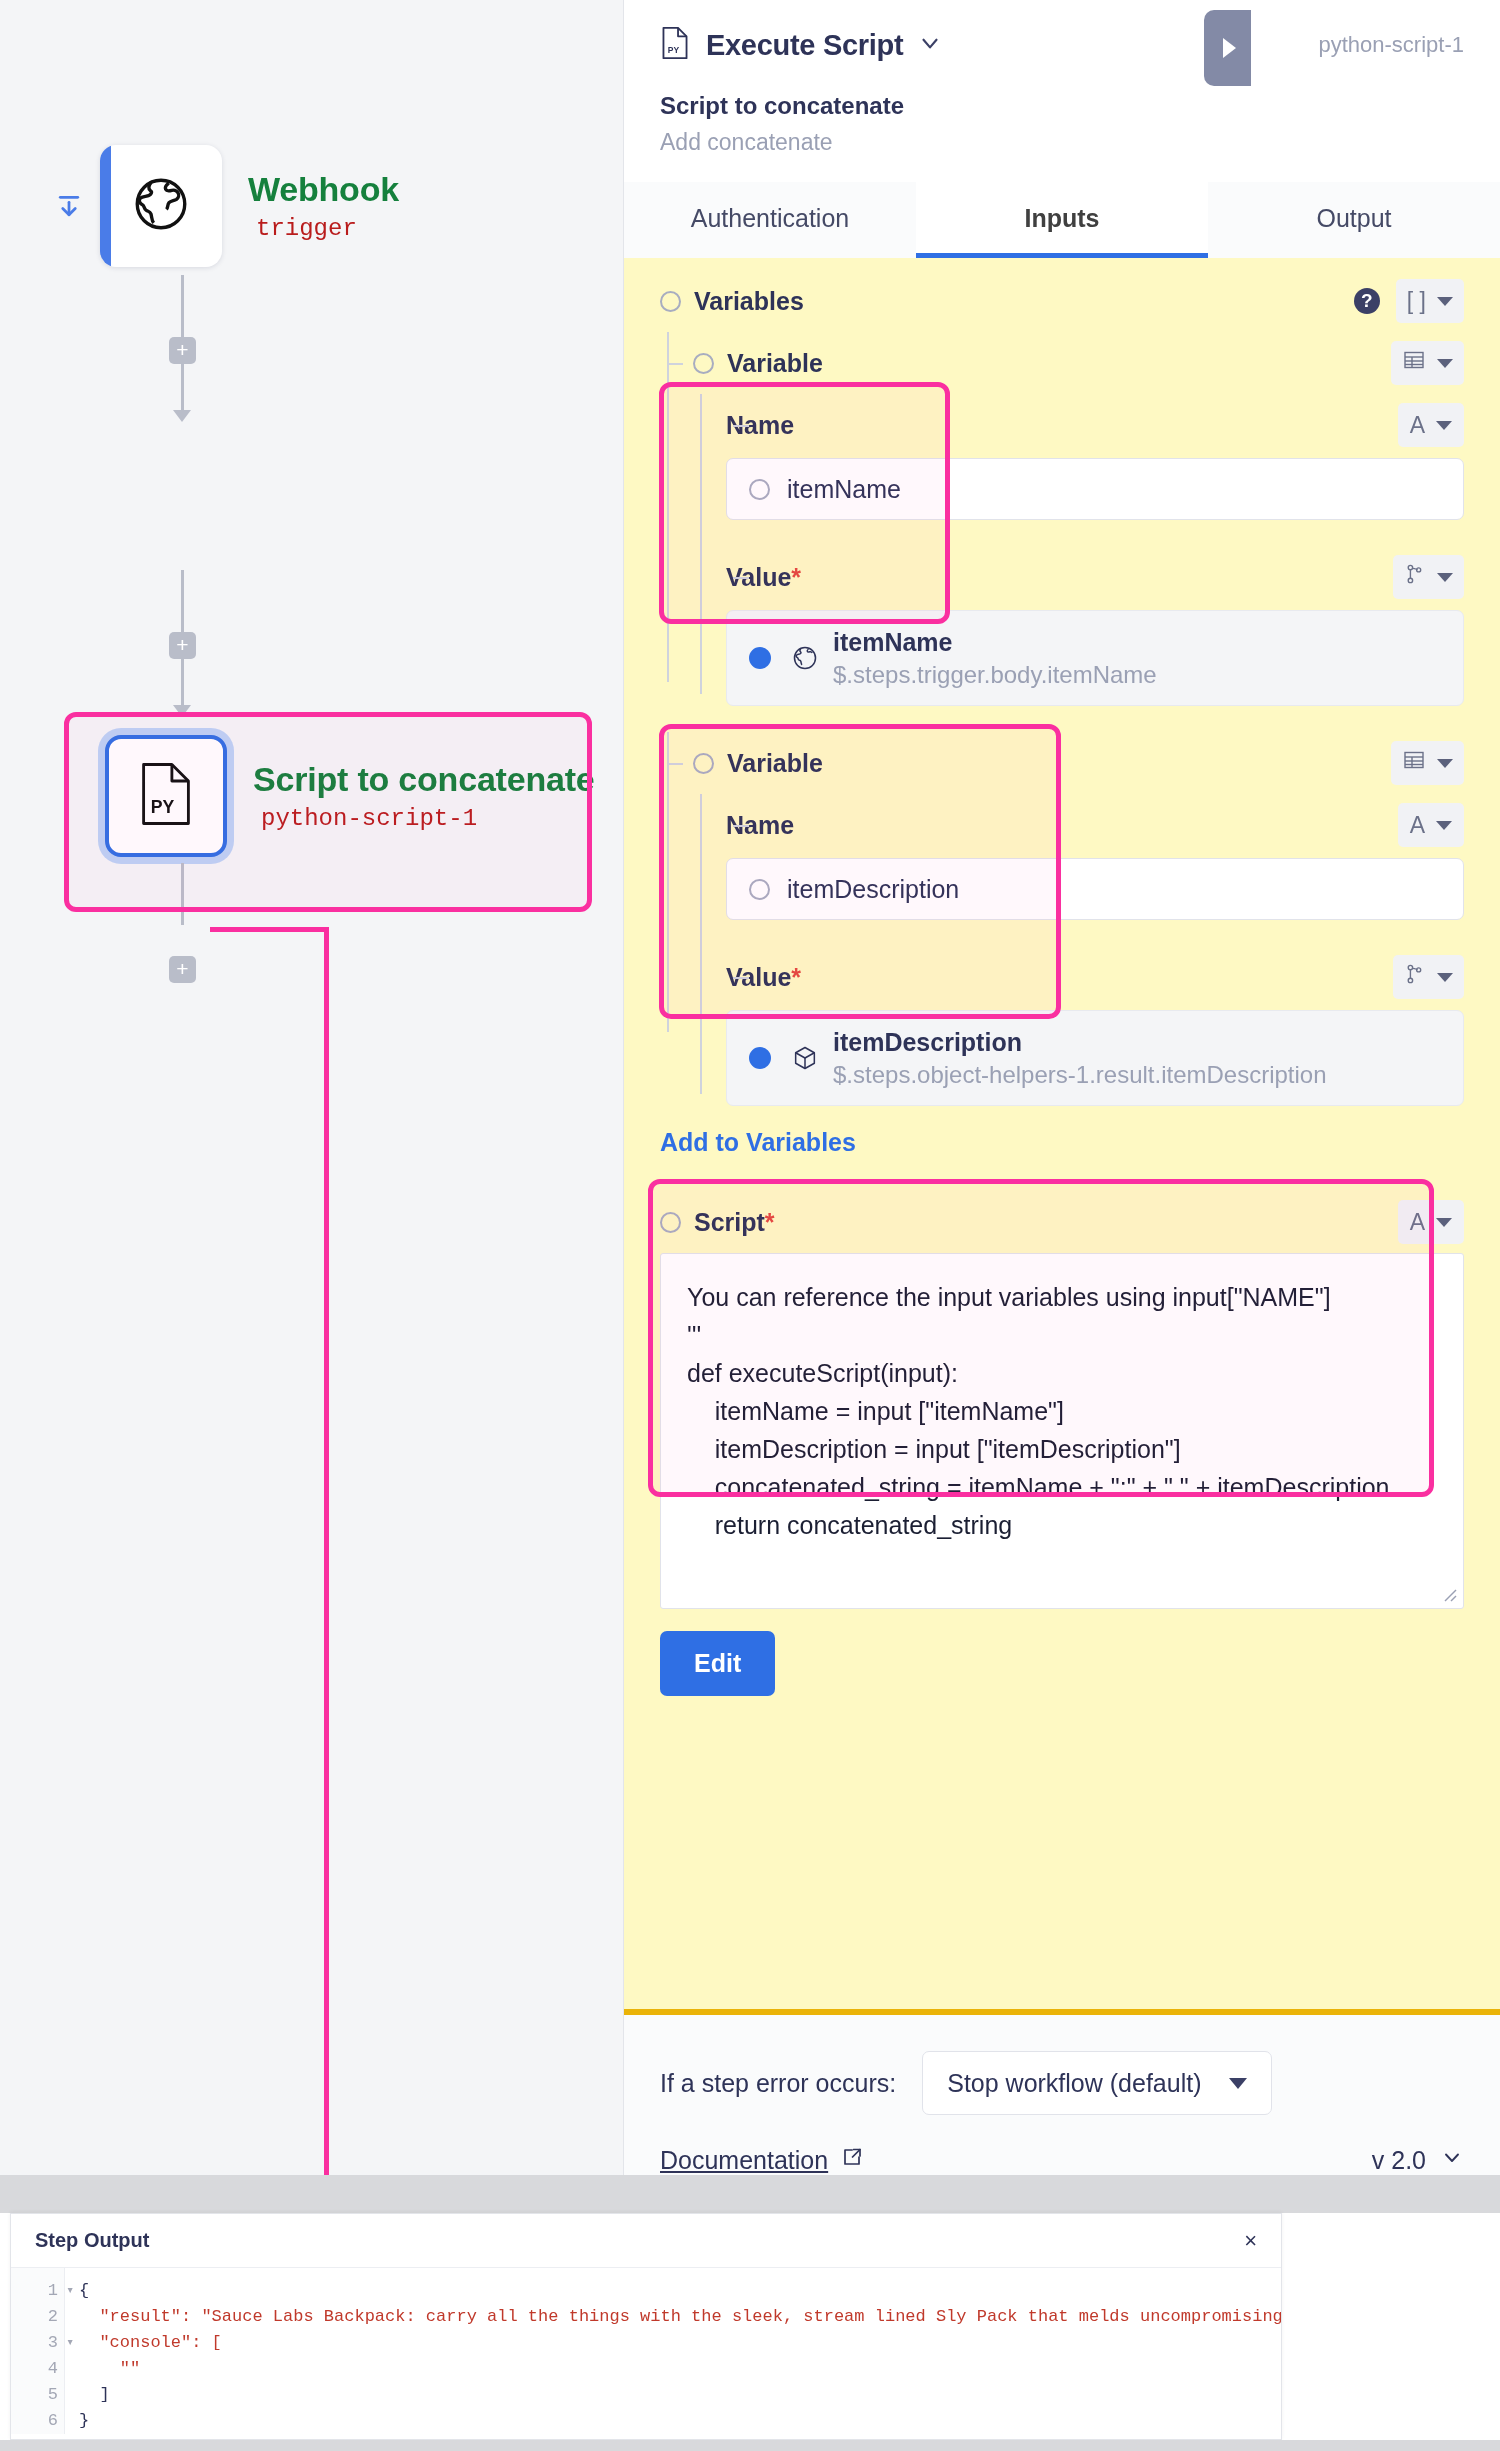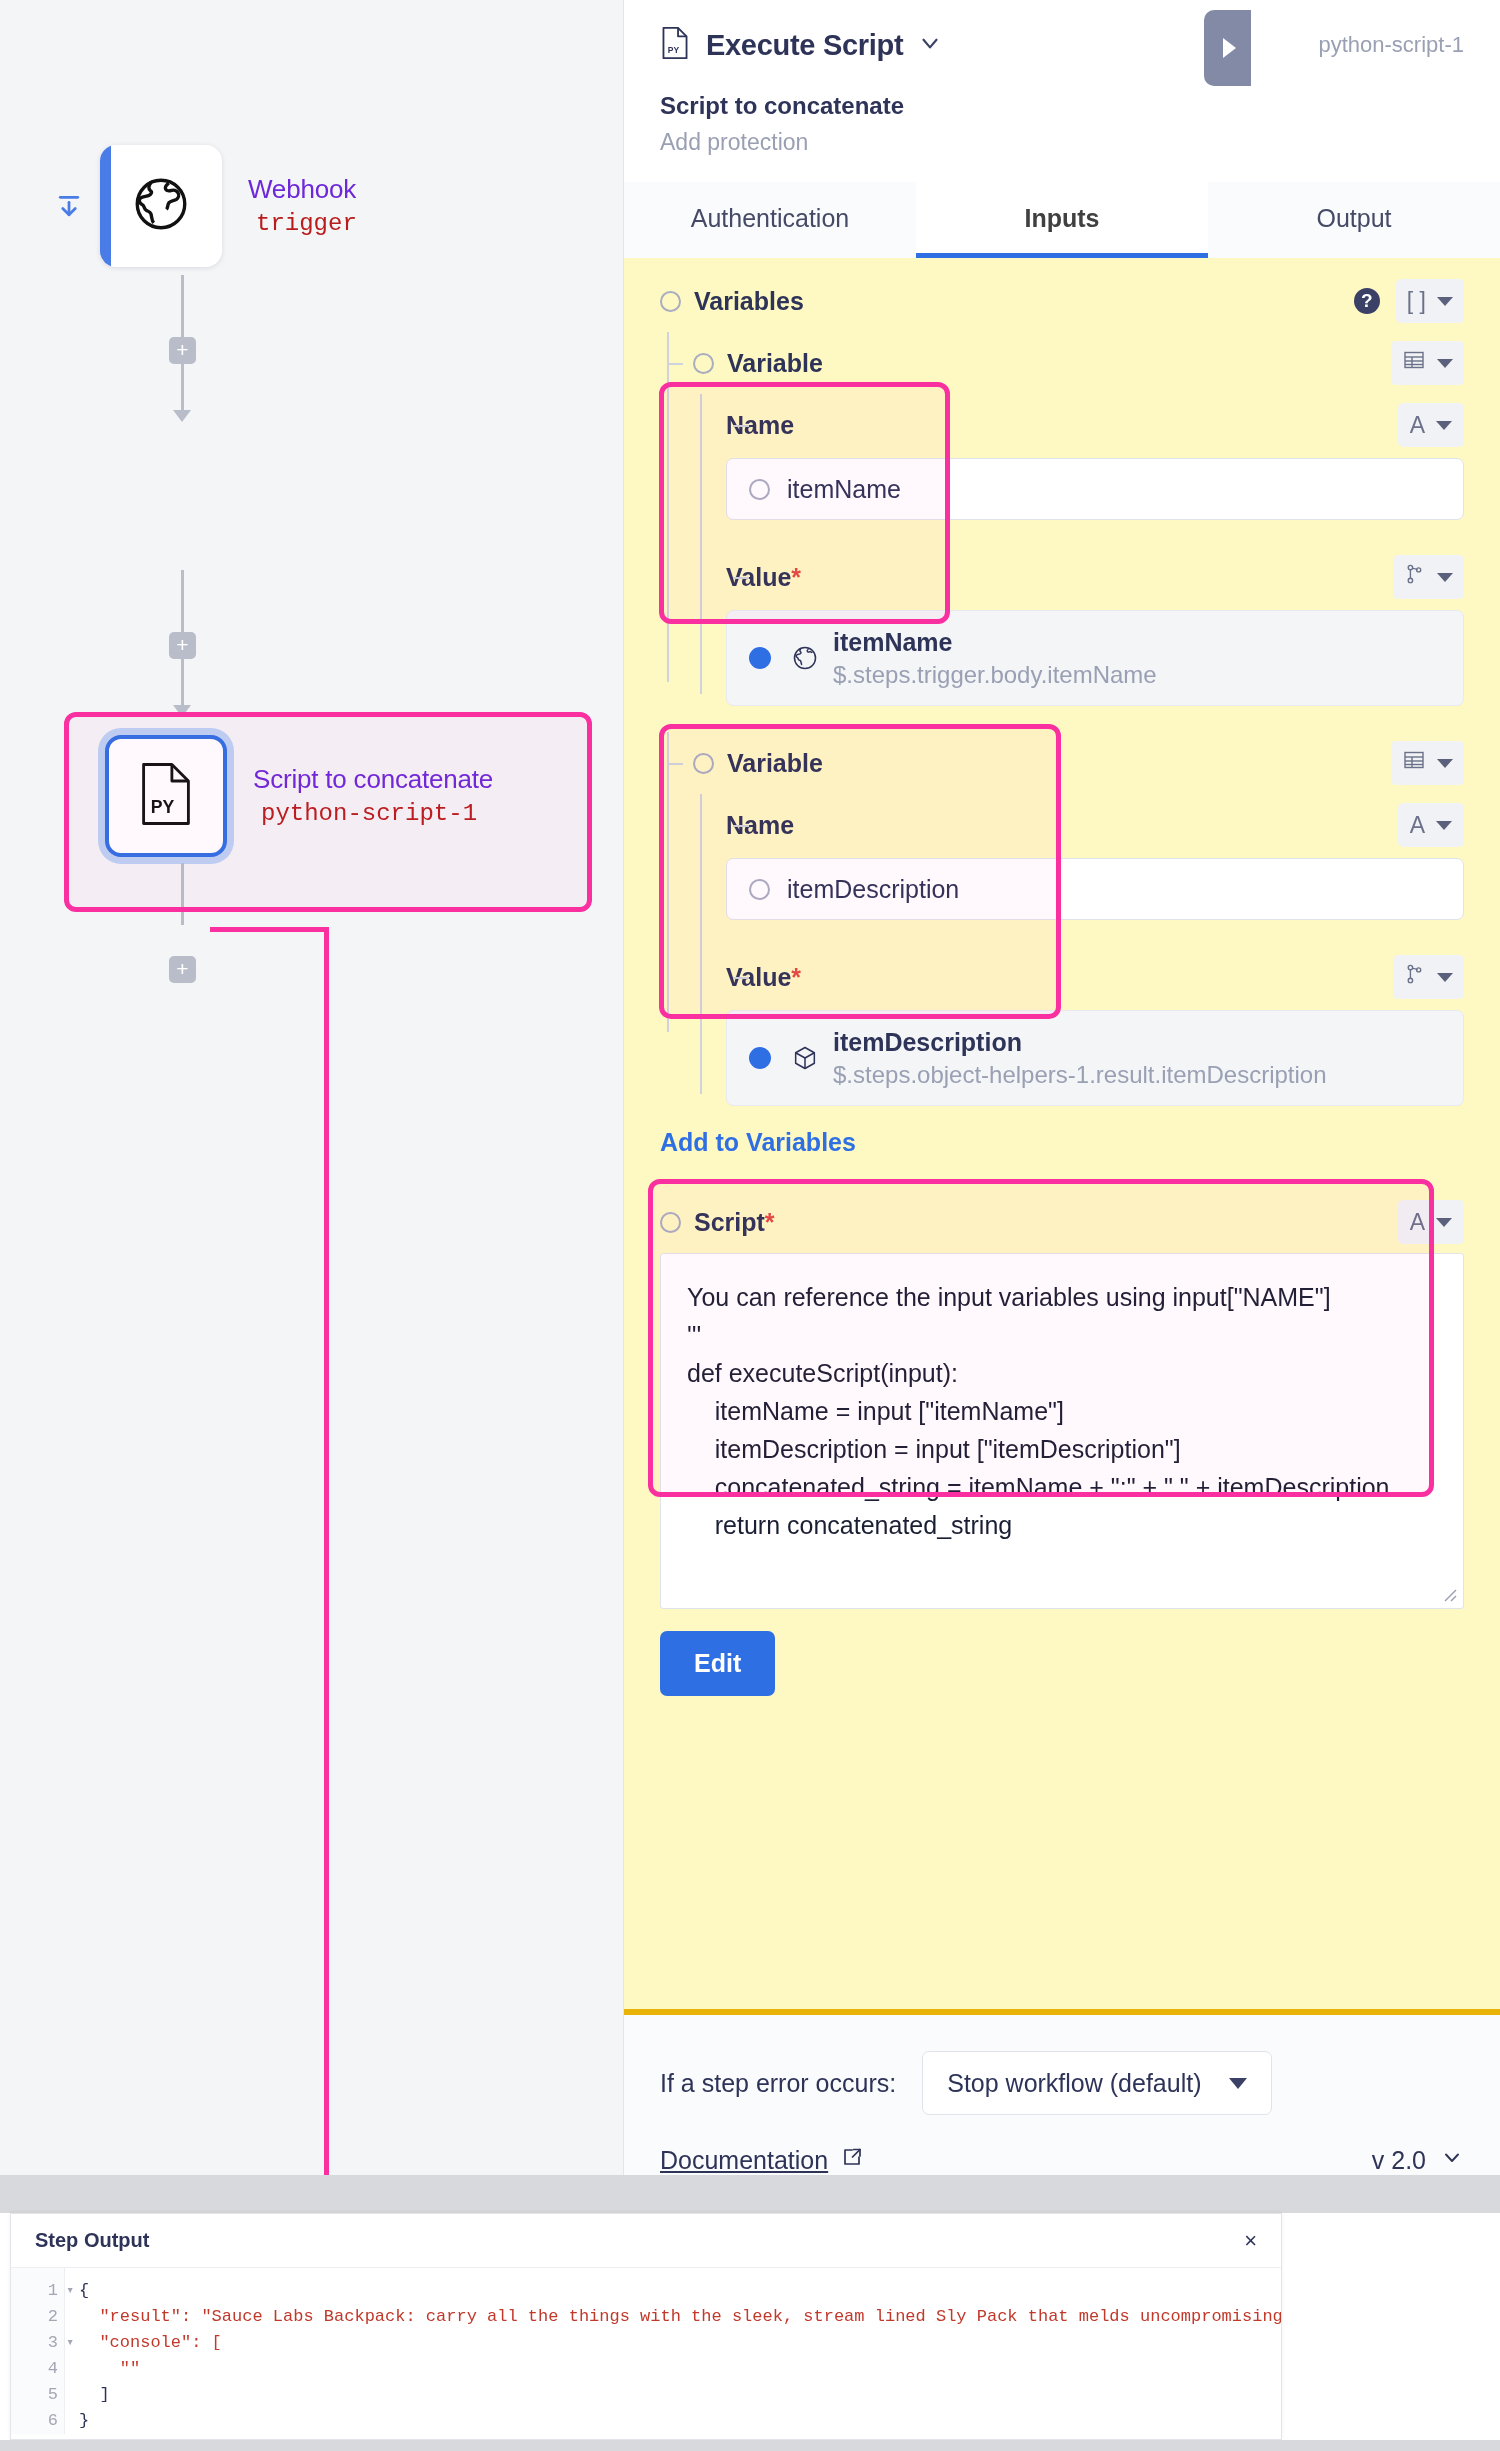--- a/index.html
+++ b/index.html
@@ -35,21 +35,21 @@
     content: ""; position: absolute; left: 0; top: 0; bottom: 0;
     width: 11px; background: #4a7ce8;
   }
   .node-card.selected {
     border: 4px solid #2f6fe4;
     box-shadow: 0 0 0 7px #bcd2f5;
   }
   .node-card.selected::before { display: none; }
   .node-text { margin-left: 26px; }
   .node-title {
-    font-size: 26px; font-weight: normal; color: #6d28d9;
+    font-size: 34px; font-weight: bold; color: #15803d;
     letter-spacing: -0.2px; line-height: 1.25;
   }
   .node-sub {
     font-size: 24px; color: #b91c1c;
     font-family: "Liberation Mono", monospace;
     line-height: 1.3; margin-top: 2px; margin-left: 8px;
   }
   .connector {
     position: absolute; width: 3px; background: #b9bdc9;
   }
@@ -423,21 +423,21 @@
         </span>
         <span class="step-type">Execute Script</span>
         <span class="chev-sm">
           <svg width="26" height="26" viewBox="0 0 24 24" fill="none" stroke="#3b4066" stroke-width="2" stroke-linecap="round" stroke-linejoin="round">
               <polyline points="6,9 12,16 18,9"></polyline>
             </svg>
         </span>
         <span class="step-id">python-script-1</span>
       </div>
       <div class="step-name">Script to concatenate</div>
-      <div class="step-desc">Add protection</div>
+      <div class="step-desc">Add concatenate</div>
     </div>
 
     <div id="tabs">
       <div class="tab">Authentication</div>
       <div class="tab active">Inputs</div>
       <div class="tab">Output</div>
     </div>
 
     <div id="panel-body">
 

